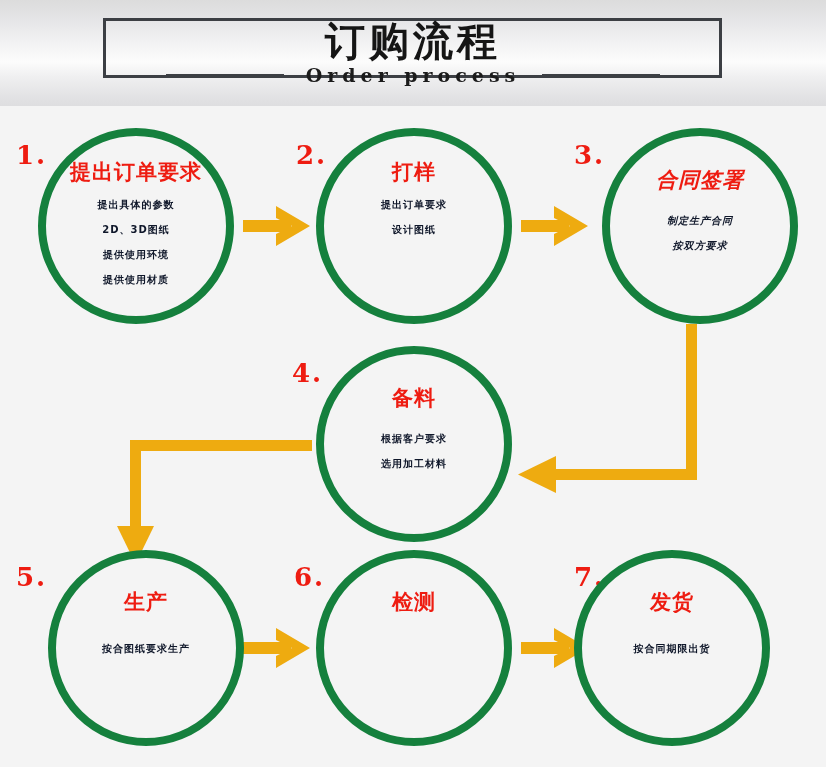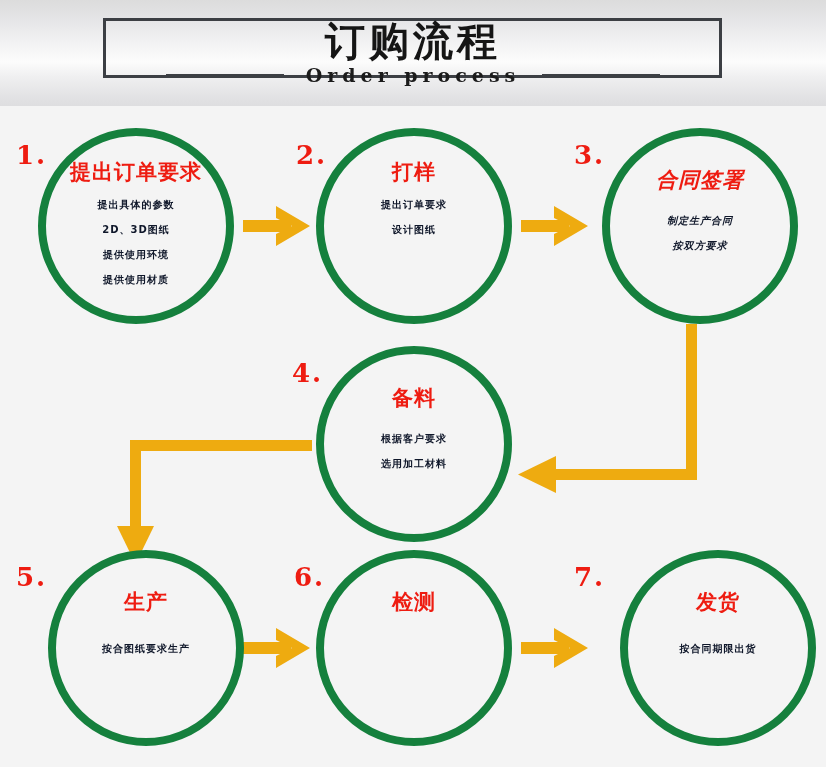--- a/index.html
+++ b/index.html
@@ -153,21 +153,21 @@
     line-height: 26px;
   }
 
   
   #node-1 { left: 38px;  top: 22px;  width: 196px; height: 196px; }
   #node-2 { left: 316px; top: 22px;  width: 196px; height: 196px; }
   #node-3 { left: 602px; top: 22px;  width: 196px; height: 196px; font-style: italic; }
   #node-4 { left: 316px; top: 240px; width: 196px; height: 196px; }
   #node-5 { left: 48px;  top: 444px; width: 196px; height: 196px; }
   #node-6 { left: 316px; top: 444px; width: 196px; height: 196px; }
-  #node-7 { left: 620px; top: 444px; width: 196px; height: 196px; }
+  #node-7 { left: 574px; top: 444px; width: 196px; height: 196px; }
 
   #num-1 { left: 16px;  top: 36px; }
   #num-2 { left: 296px; top: 36px; }
   #num-3 { left: 574px; top: 36px; }
   #num-4 { left: 292px; top: 254px; }
   #num-5 { left: 16px;  top: 458px; }
   #num-6 { left: 294px; top: 458px; }
   #num-7 { left: 574px; top: 458px; }
 </style>
 </head>

